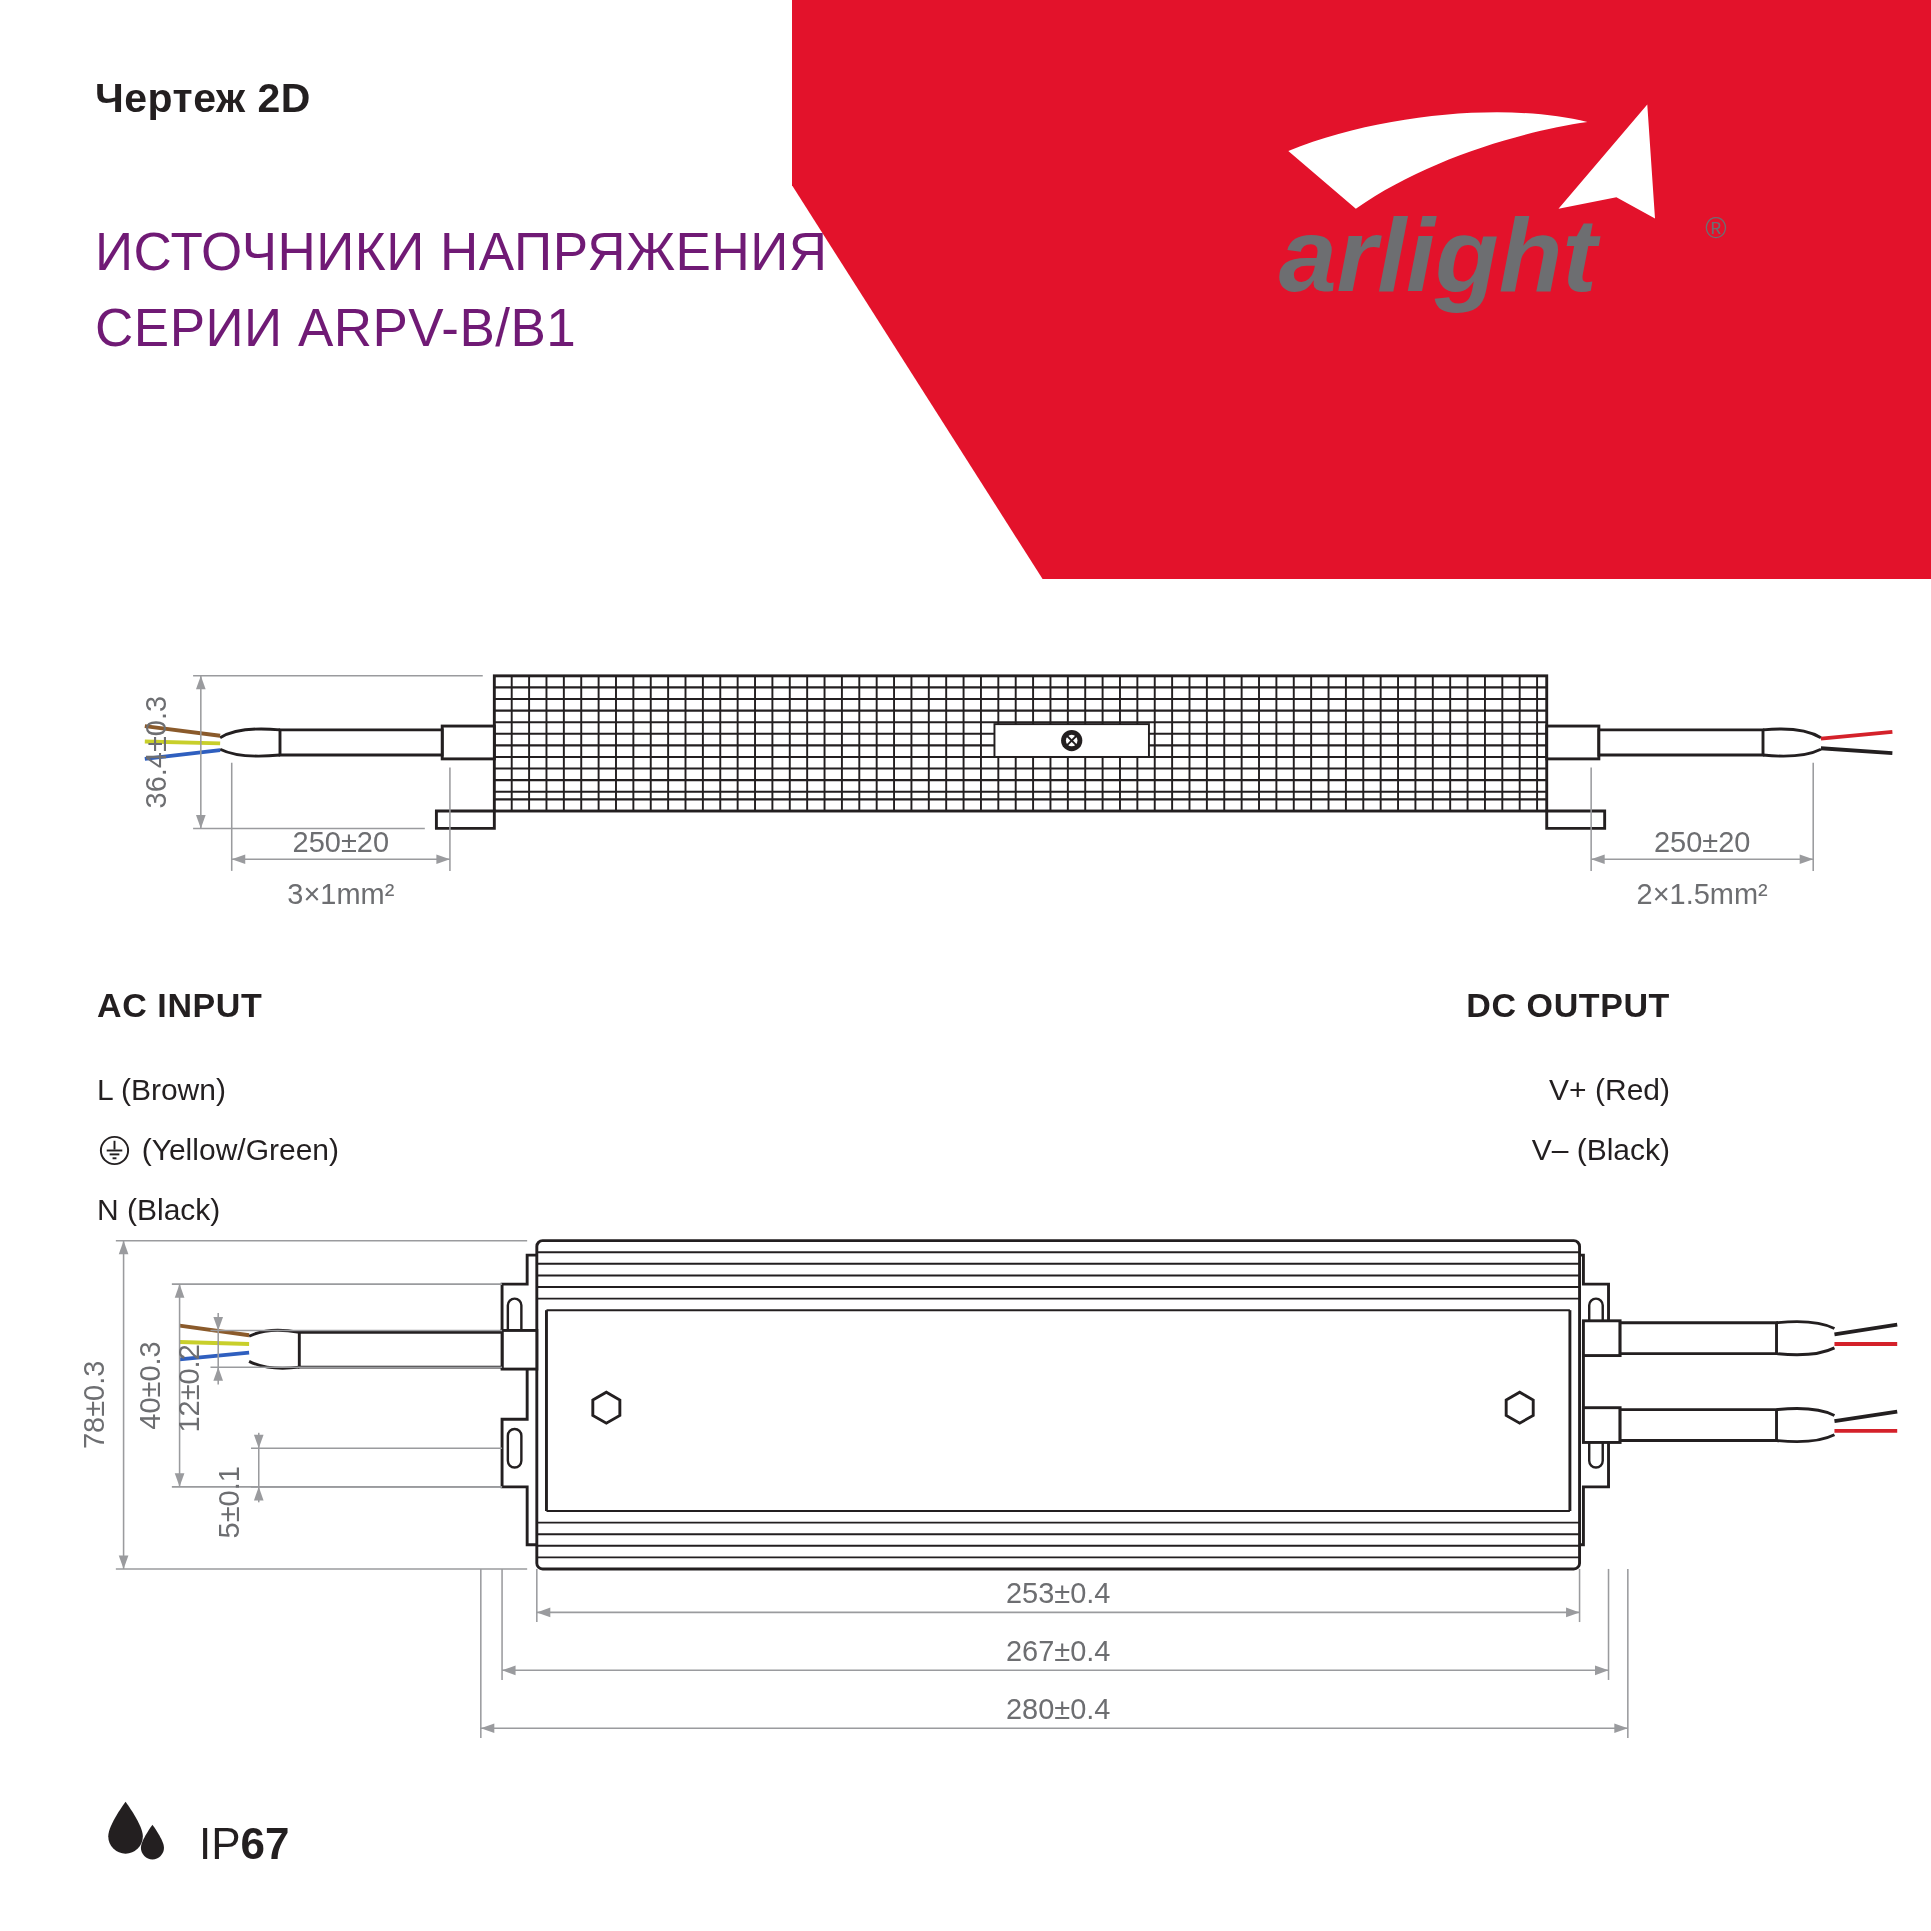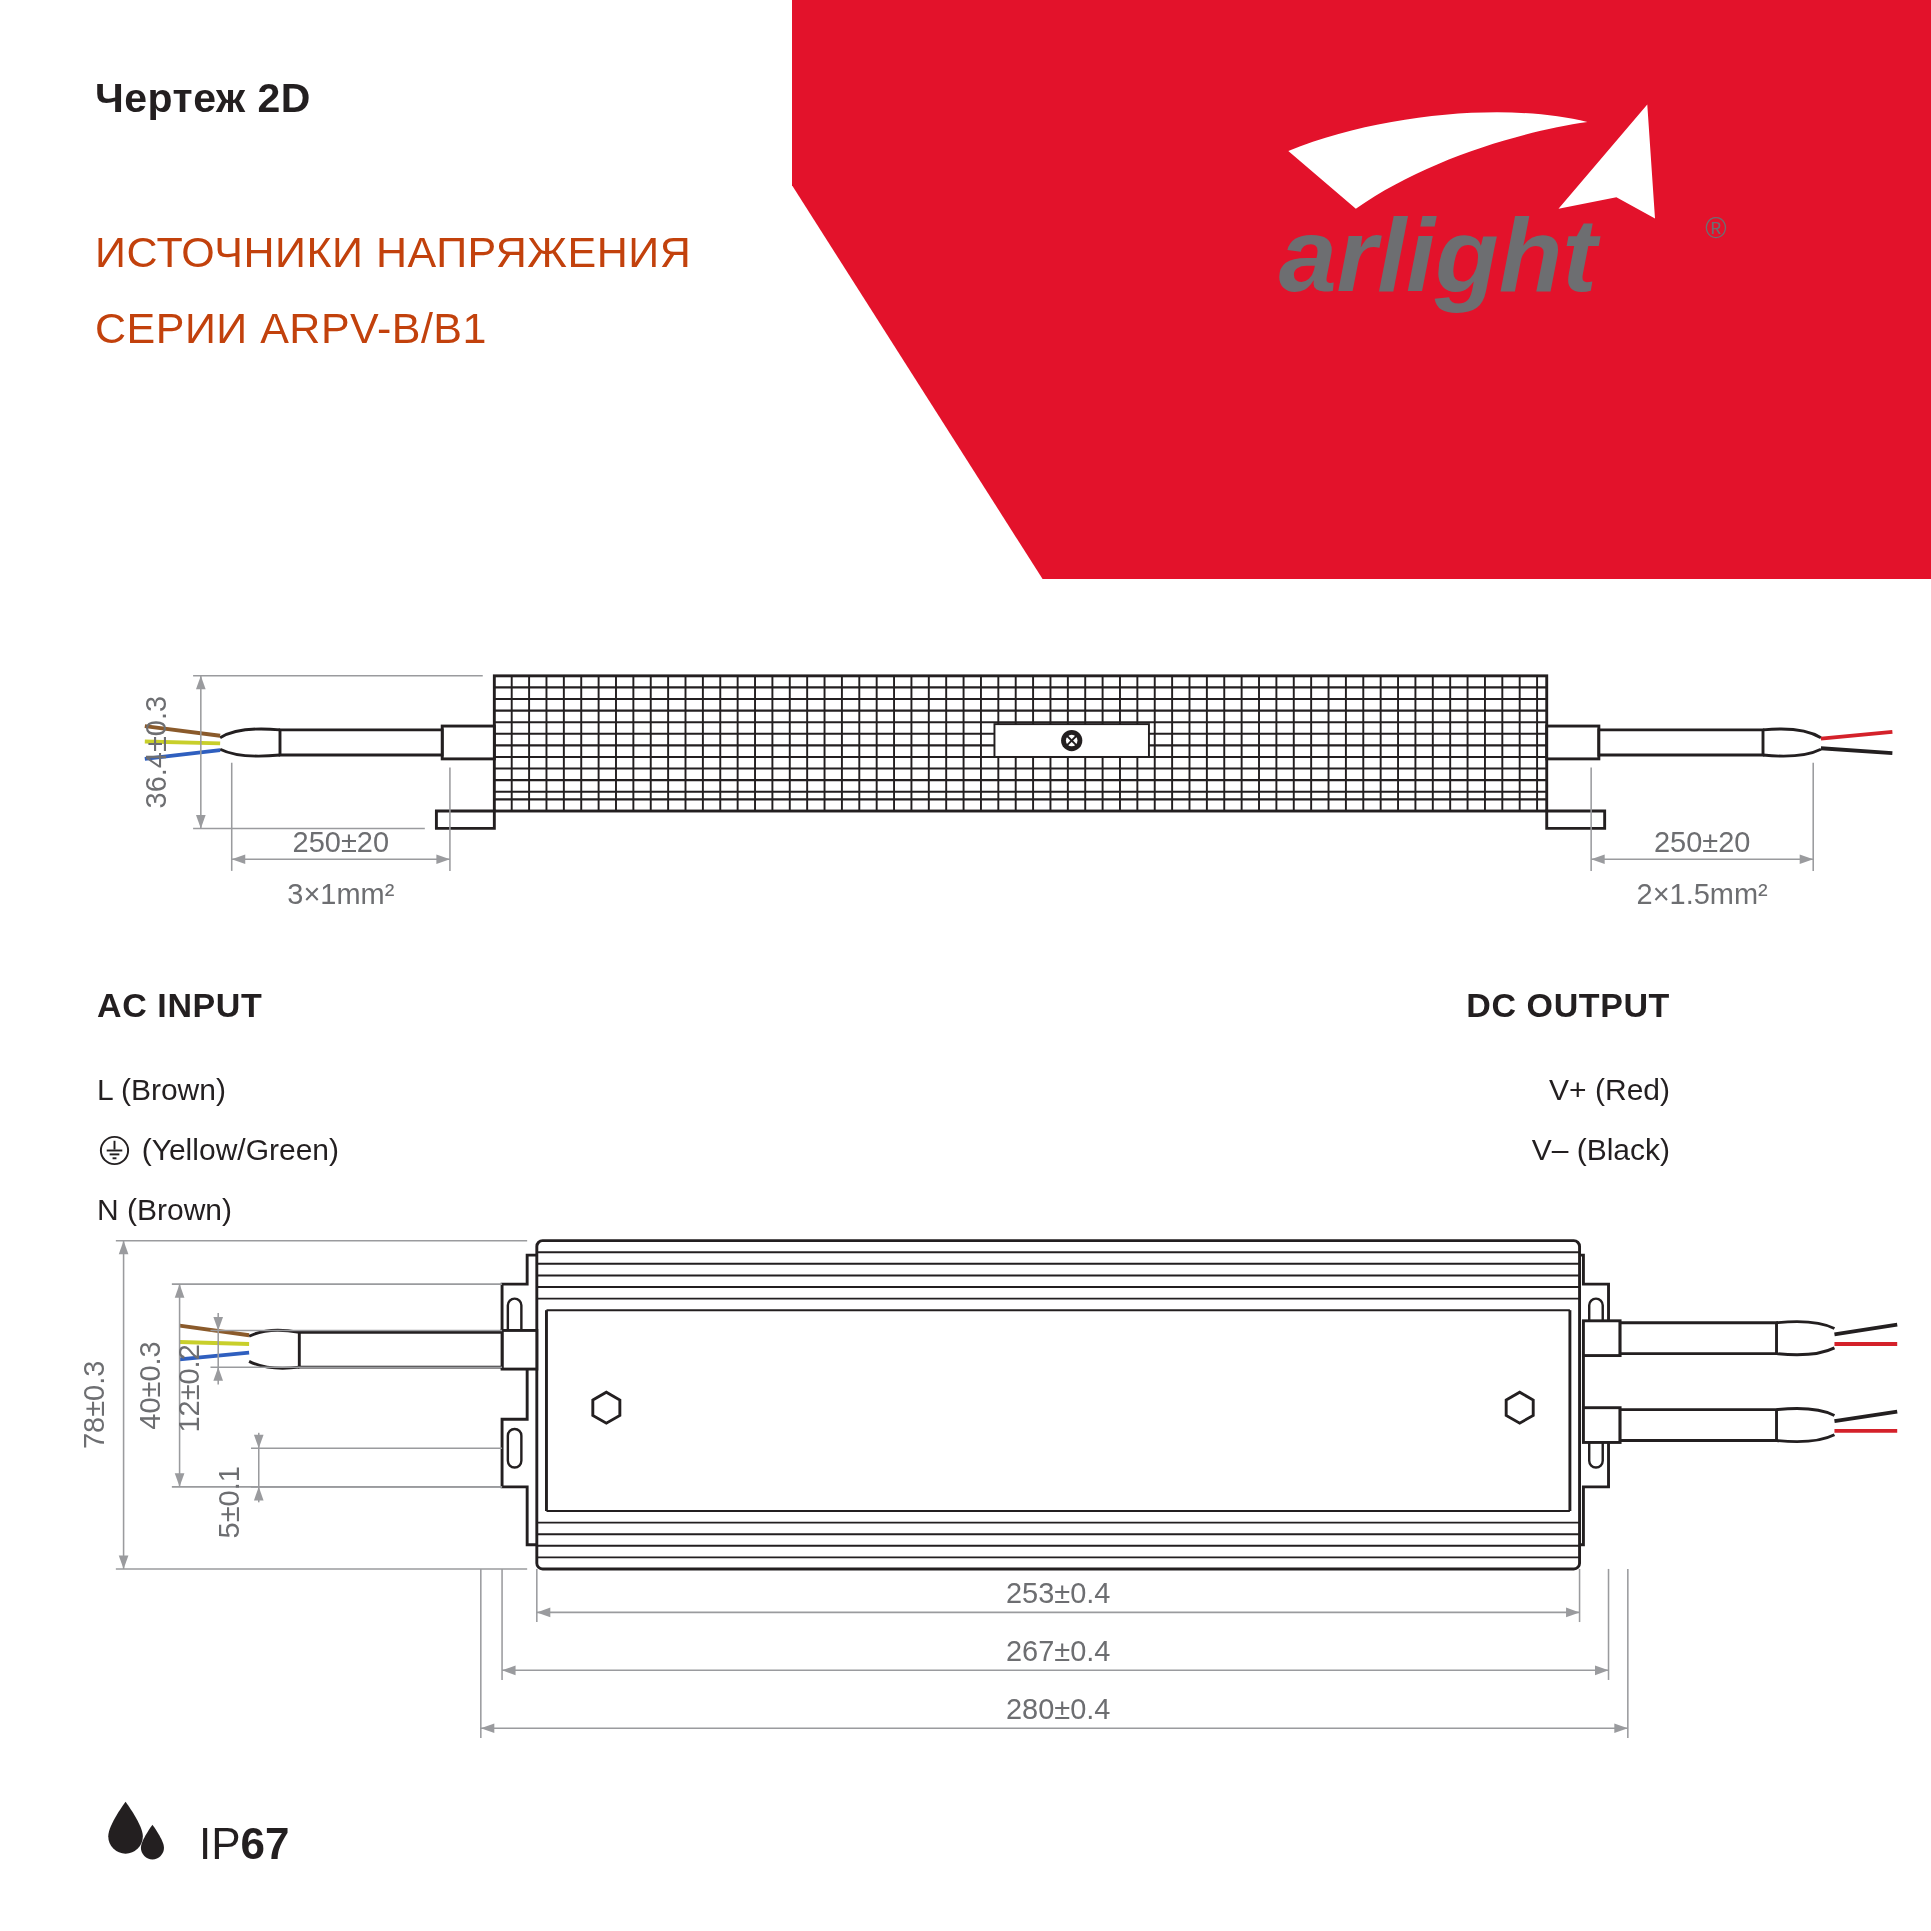--- a/index.html
+++ b/index.html
@@ -24,21 +24,21 @@
   .logo{
     position:absolute;top:93px;right:83px;width:579px;height:222px;
   }
   
   .label-2d{
     position:absolute;left:95px;top:75px;
     font-size:41px;font-weight:bold;color:#231f20;letter-spacing:0.5px;
   }
   .title{
     position:absolute;left:95px;top:214px;width:1023px;
-    font-size:43px;line-height:76px;color:#c2410c;font-weight:normal;
+    font-size:53px;line-height:76px;color:#701a75;font-weight:normal;
     letter-spacing:0.5px;
   }
   .title div{white-space:nowrap;}
   
   .legend{position:absolute;font-size:30px;color:#231f20;line-height:60px;}
   .legend .head{font-weight:bold;font-size:34px;margin-bottom:25px;letter-spacing:0.6px;}
   #ac-legend{left:97px;top:975px;}
   #dc-legend{left:1670px;top:975px;text-align:right;transform:translateX(-100%);}
   .legend .row{display:flex;align-items:center;gap:9.7px;}
   #dc-legend .row{justify-content:flex-end;}
@@ -78,21 +78,21 @@
     <svg width="35" height="35" viewBox="0 0 36 36">
       <circle cx="18" cy="18" r="14" fill="none" stroke="#231f20" stroke-width="2"></circle>
       <line x1="18" y1="8" x2="18" y2="17" stroke="#231f20" stroke-width="2"></line>
       <line x1="10" y1="18" x2="26" y2="18" stroke="#231f20" stroke-width="2"></line>
       <line x1="13" y1="22" x2="23" y2="22" stroke="#231f20" stroke-width="2"></line>
       <line x1="16" y1="26" x2="20" y2="26" stroke="#231f20" stroke-width="2"></line>
     </svg>
     <span>(Yellow/Green)</span>
   </div>
   <div class="row">
-    <span>N (Brown)</span>
+    <span>N (Black)</span>
   </div>
 </div>
 
 <div class="legend" id="dc-legend">
   <div class="head">DC OUTPUT</div>
   <div class="row">
     <span>V+ (Red)</span>
   </div>
   <div class="row">
     <span>V– (Black)</span>

